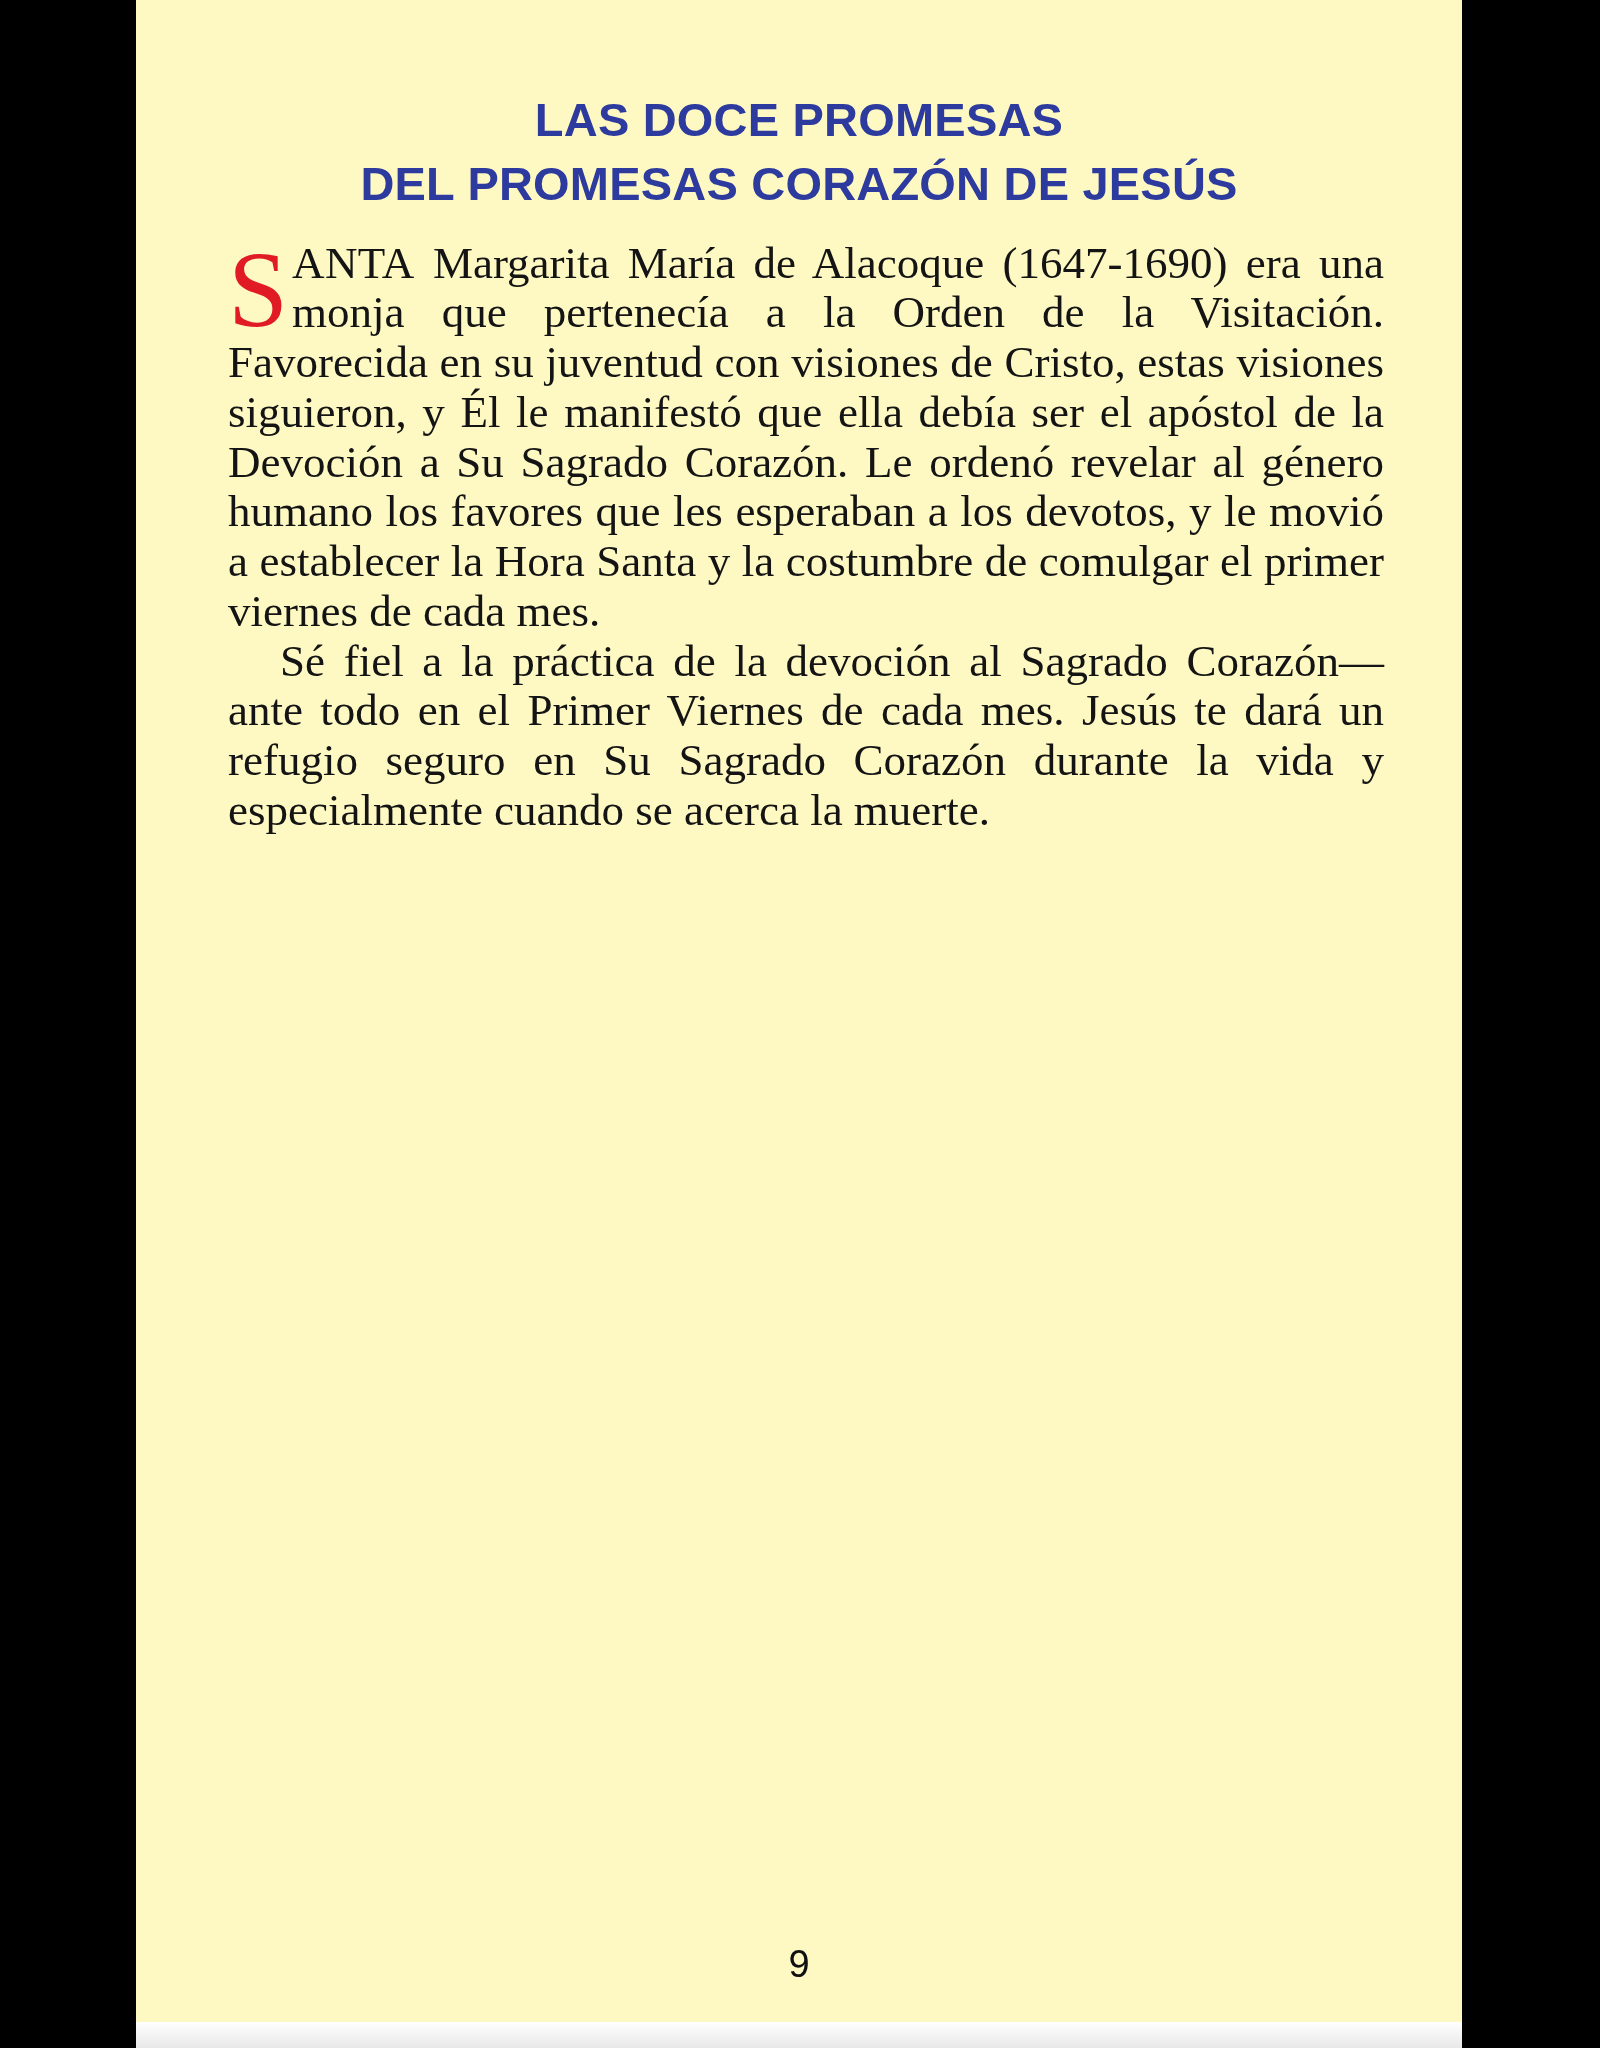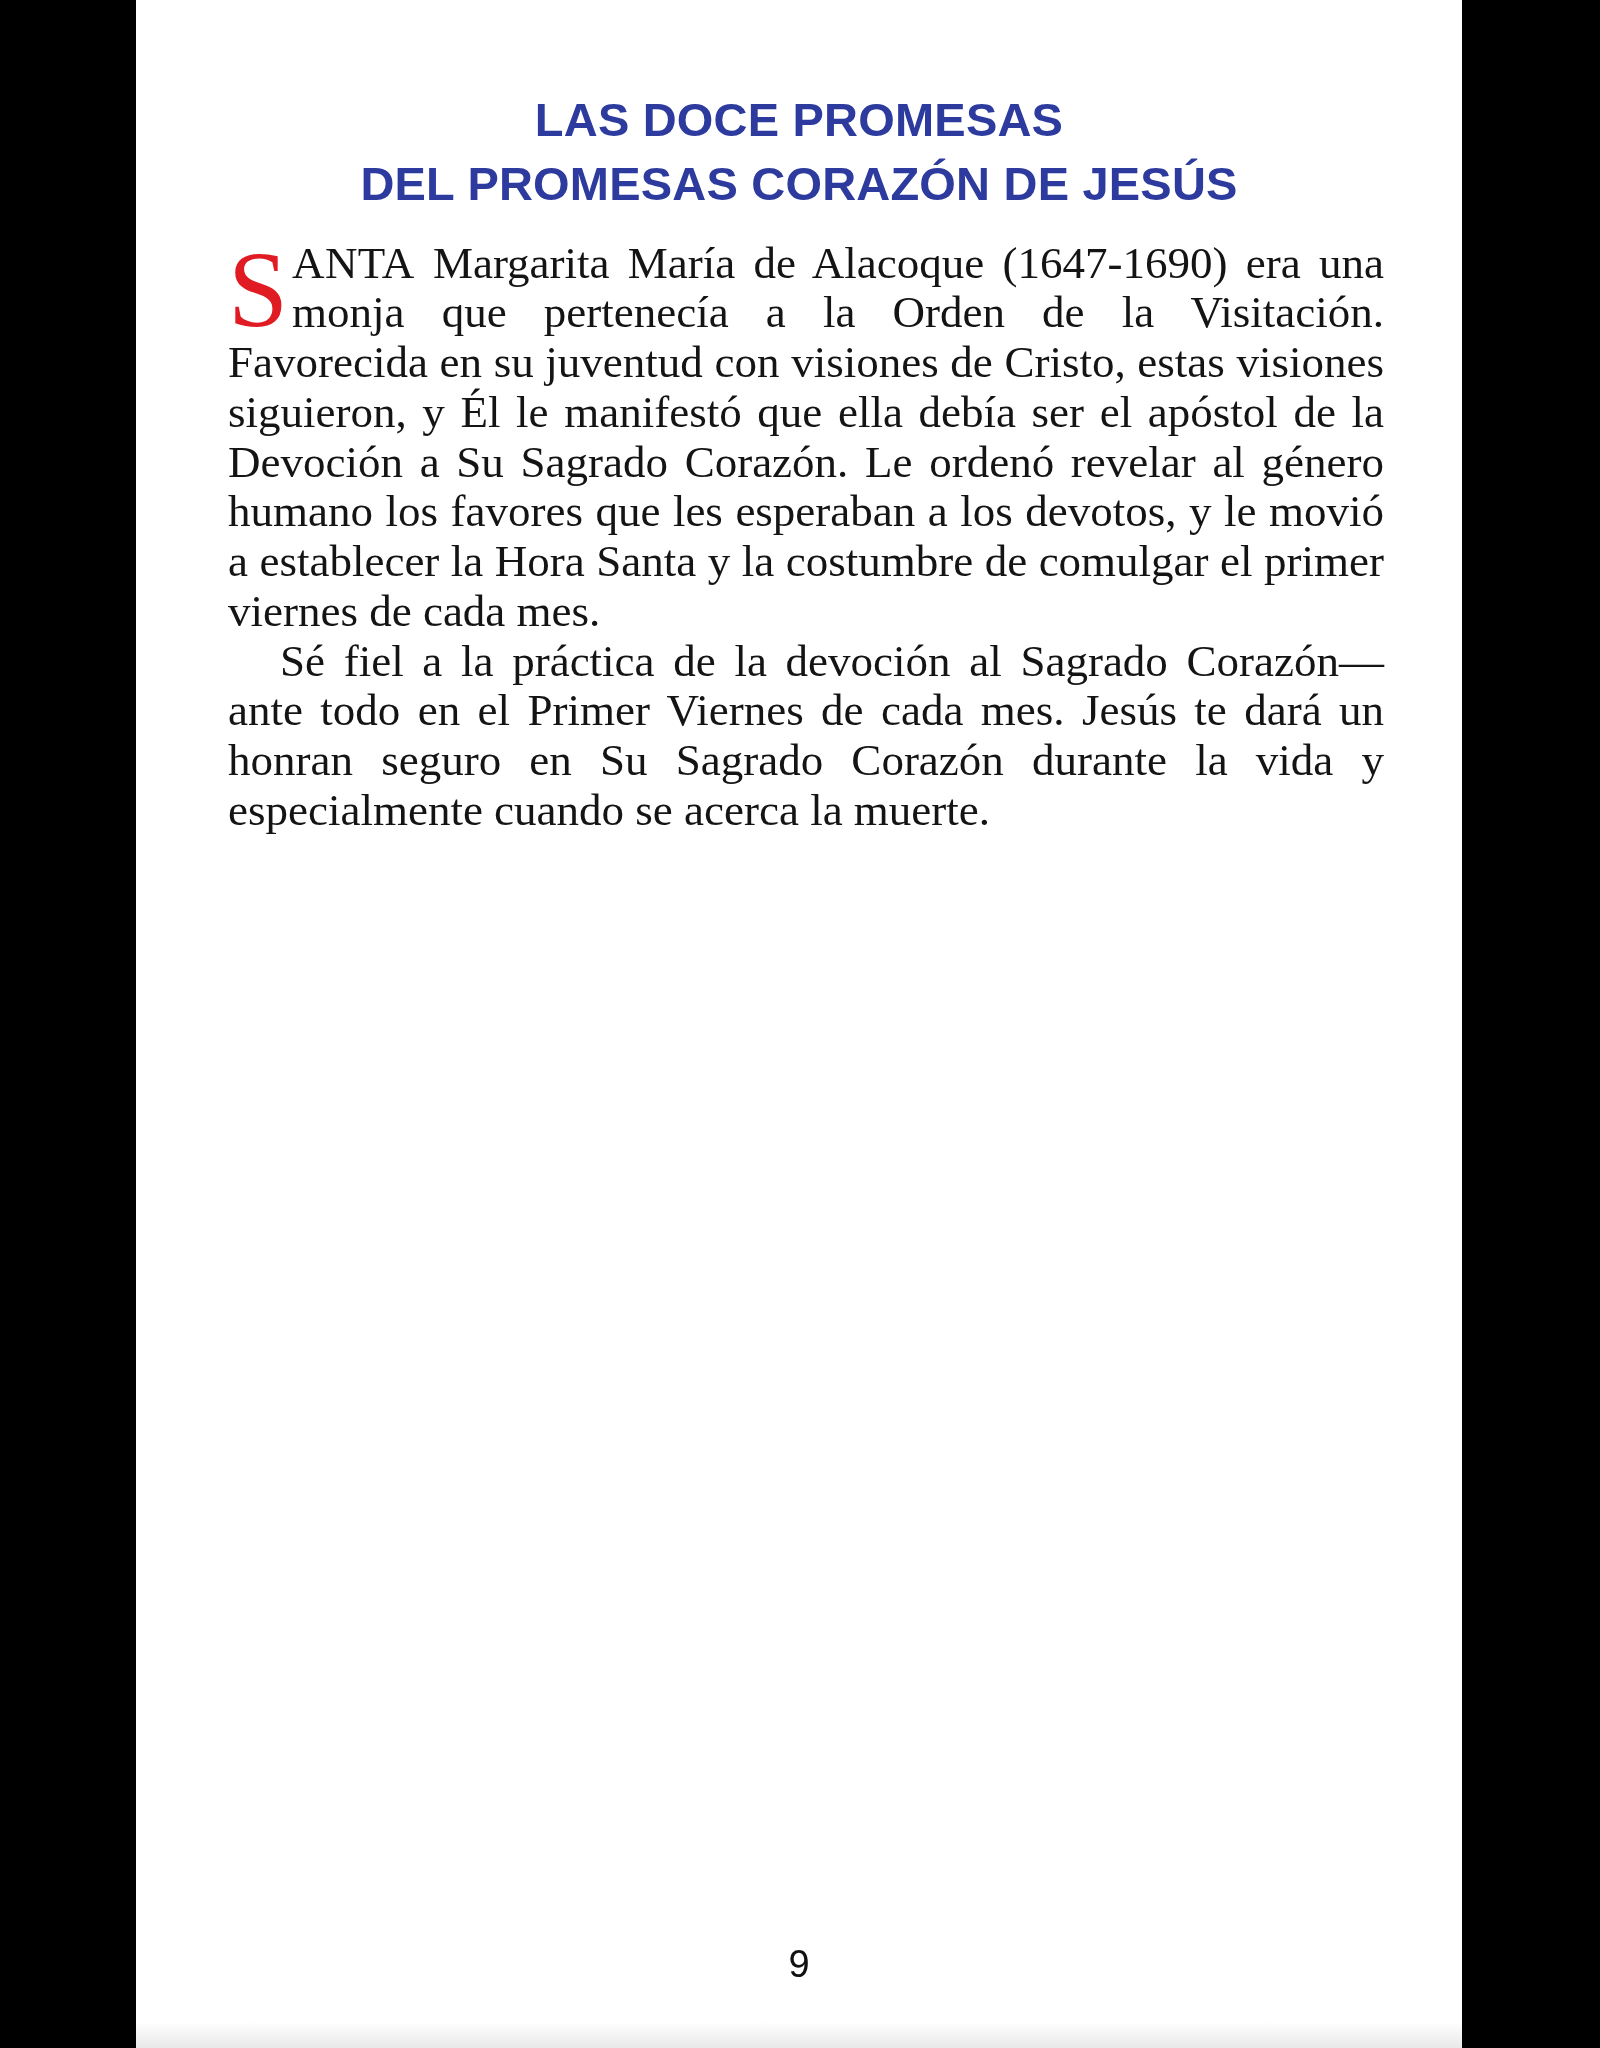--- a/index.html
+++ b/index.html
@@ -20,21 +20,21 @@
     height: 2048px;
     background: #000000;
   }
 
   .page-sheet {
     position: absolute;
     left: 136px;
     top: 0;
     width: 1326px;
     height: 2048px;
-    background: #ffffff;
+    background: #fef9c3;
     box-sizing: border-box;
   }
 
   .content {
     position: absolute;
     left: 0;
     top: 0;
     width: 1326px;
     height: 2048px;
     padding: 0;
@@ -133,21 +133,21 @@
       </h1>
 
       <div class="body-text">
 
         <p class="para first">
           <span class="dropcap">S</span><span class="smallcaps-run">ANTA</span><span> Margarita María de Alacoque (1647-1690) era una monja que pertenecía a la Orden de la Visitación. Favorecida en su juventud con visiones de Cristo, estas visiones siguieron, y Él le manifestó que ella debía ser el apóstol de la Devoción a Su Sagrado Corazón.  Le ordenó revelar al género humano los favores que les esperaban a los devotos, y le movió a establecer la Hora Santa y la costumbre de comulgar el primer viernes de cada mes.</span>
         </p>
 
 
 
-        <p class="para indented">Sé fiel a la práctica de la devoción al Sagrado Corazón—ante todo en el Primer Viernes de cada mes. Jesús te dará un honran seguro en Su Sagrado Corazón durante la vida y especialmente cuando se acerca la muerte.</p>
+        <p class="para indented">Sé fiel a la práctica de la devoción al Sagrado Corazón—ante todo en el Primer Viernes de cada mes. Jesús te dará un refugio seguro en Su Sagrado Corazón durante la vida y especialmente cuando se acerca la muerte.</p>
 
       </div>
 
       <div class="page-number">9</div>
 
     </div>
   </div>
 
   <div class="edge-fade"></div>
 

